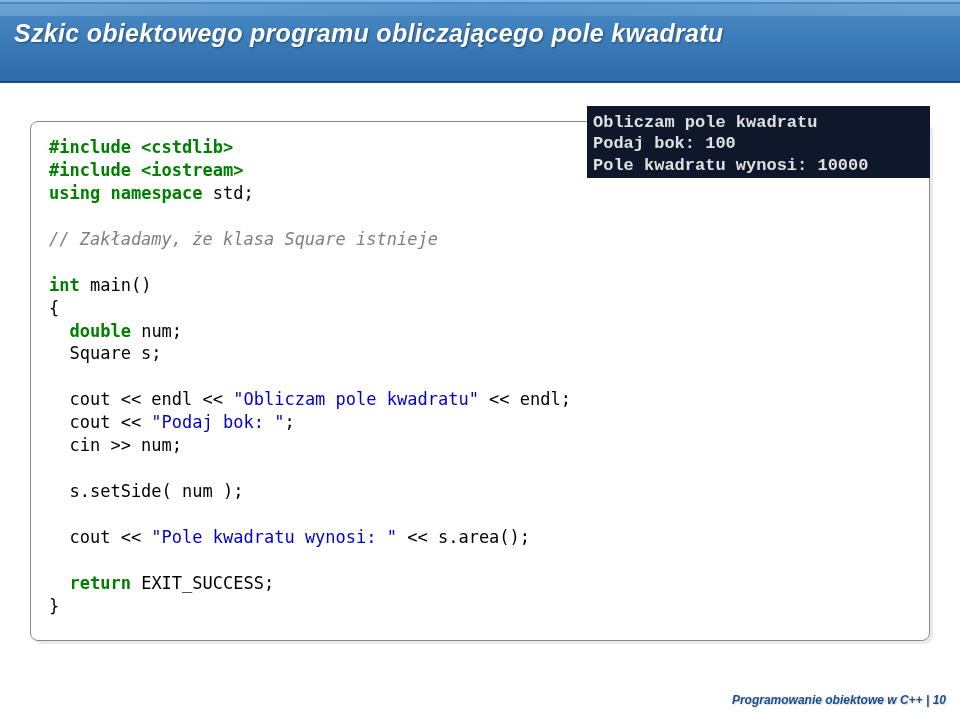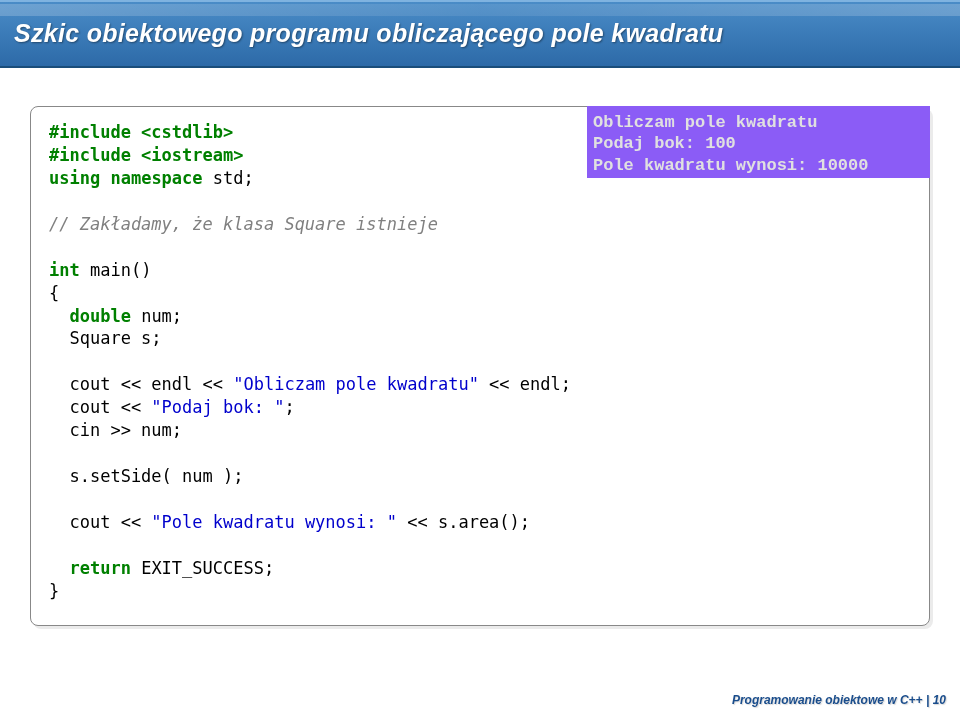--- a/index.html
+++ b/index.html
@@ -13,21 +13,21 @@
       height: 715px;
       font-family: "Trebuchet MS", Verdana, sans-serif;
       background: #ffffff;
       position: relative;
       overflow: hidden;
     }
     
     .header-band {
       position: relative;
       width: 100%;
-      height: 68px;
+      height: 83px;
       background: linear-gradient(to bottom, #4a8cc7 0%, #3b7bb8 50%, #2d6aa8 100%);
       border-top: 2px solid #7fb3e0;
       border-bottom: 2px solid #1a4d7a;
     }
     
     .header-highlight {
       position: absolute;
       top: 2px;
       left: 0;
       width: 100%;
@@ -76,21 +76,21 @@
     .cm { color: #808080; font-style: italic; }
     .str { color: #0000cc; }
     .plain { color: #000000; }
     
     .terminal {
       position: absolute;
       top: 106px;
       right: 30px;
       width: 343px;
       height: 72px;
-      background: #8b5cf6;
+      background: #0f172a;
       padding: 6px 6px;
       font-family: "Courier New", monospace;
       font-size: 17px;
       line-height: 1.25;
       color: #e0e0e0;
       font-weight: bold;
       white-space: pre;
     }
     
     .footer {

